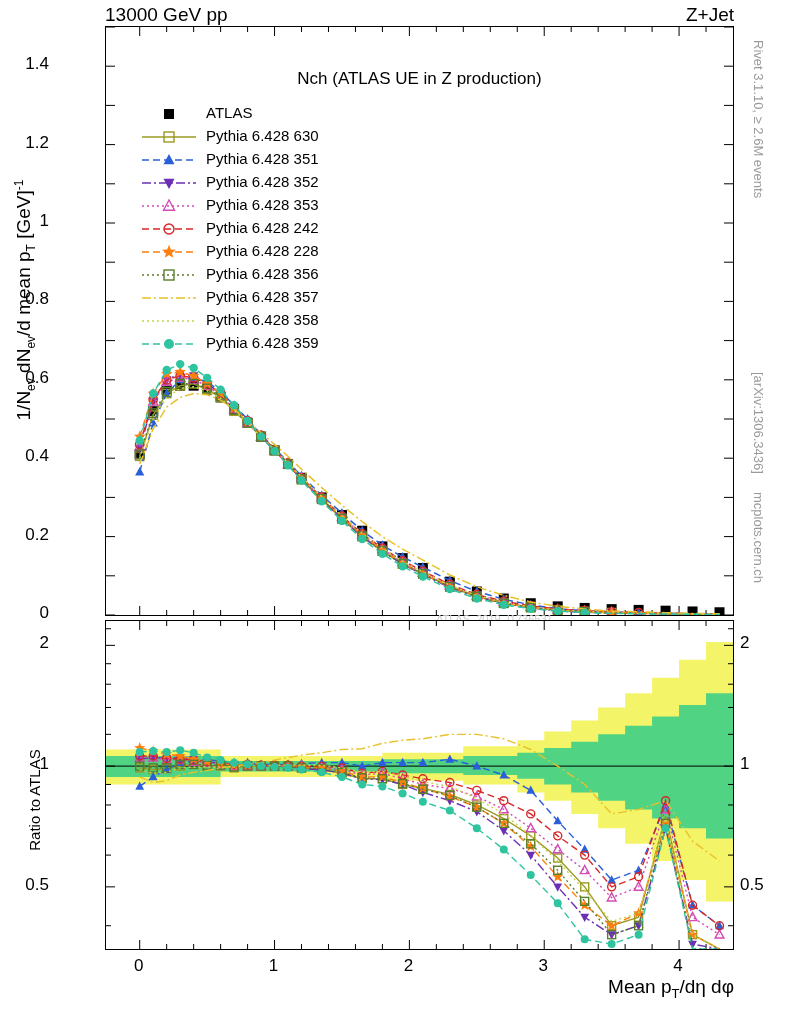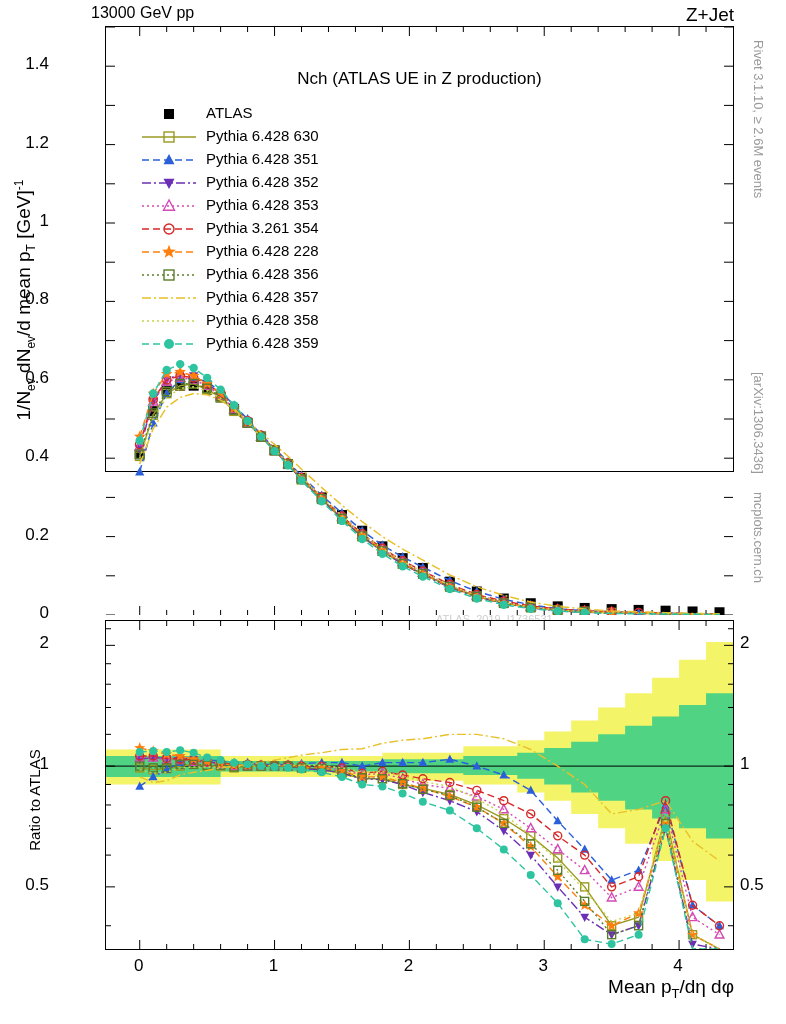--- a/index.html
+++ b/index.html
@@ -2,35 +2,35 @@
 <html><head>
 <meta charset="utf-8">
 <style>
   html,body{margin:0;padding:0;}
   body{width:786px;height:1024px;background:#ffffff;font-family:"Liberation Sans",sans-serif;color:#000;}
   #root{position:relative;width:786px;height:1024px;overflow:hidden;}
 
   .abs{position:absolute;}
 
   
-  .hdr-left{left:91px;top:4px;font-size:16px;}
+  .hdr-left{left:105px;top:4px;font-size:19px;}
   .hdr-right{right:52px;top:4px;font-size:19px;}
 
   
   .vlabel{
     position:absolute;
     transform-origin:0 0;
     white-space:nowrap;
     font-size:13px;
     color:#9a9a9a;
   }
 
   
   #mainframe{
-    left:105px; top:26px; width:629px; height:446px;
+    left:105px; top:26px; width:629px; height:590px;
     border:1px solid #000; box-sizing:border-box; background:#fff;
   }
   #ratioframe{
     left:105px; top:620px; width:629px; height:330px;
     border:1px solid #000; box-sizing:border-box; background:#fff;
   }
 
   .plot-title{
     position:absolute; left:0; right:0; top:42px; text-align:center;
     font-size:17px;
@@ -504,21 +504,21 @@
       </div>
       <div class="leg-row">
         <span class="leg-mark">
           <svg width="58" height="20">
             <line x1="2" y1="10" x2="56" y2="10" stroke="#d62728" stroke-width="1.6" stroke-dasharray="7,4"></line>
             <g>
               <circle cx="29" cy="10" r="5" fill="none" stroke="#d62728" stroke-width="1.4"></circle>
             </g>
           </svg>
         </span>
-        <span class="leg-label">Pythia 3.261 354</span>
+        <span class="leg-label">Pythia 6.428 242</span>
       </div>
       <div class="leg-row">
         <span class="leg-mark">
           <svg width="58" height="20">
             <line x1="2" y1="10" x2="56" y2="10" stroke="#ff7f0e" stroke-width="1.6" stroke-dasharray="7,4"></line>
             <g>
               <polygon points="29.00,2.75 30.82,7.49 35.90,7.76 31.95,10.96 33.26,15.87 29.00,13.10 24.74,15.87 26.05,10.96 22.10,7.76 27.18,7.49" fill="#ff7f0e"></polygon>
             </g>
           </svg>
         </span>

